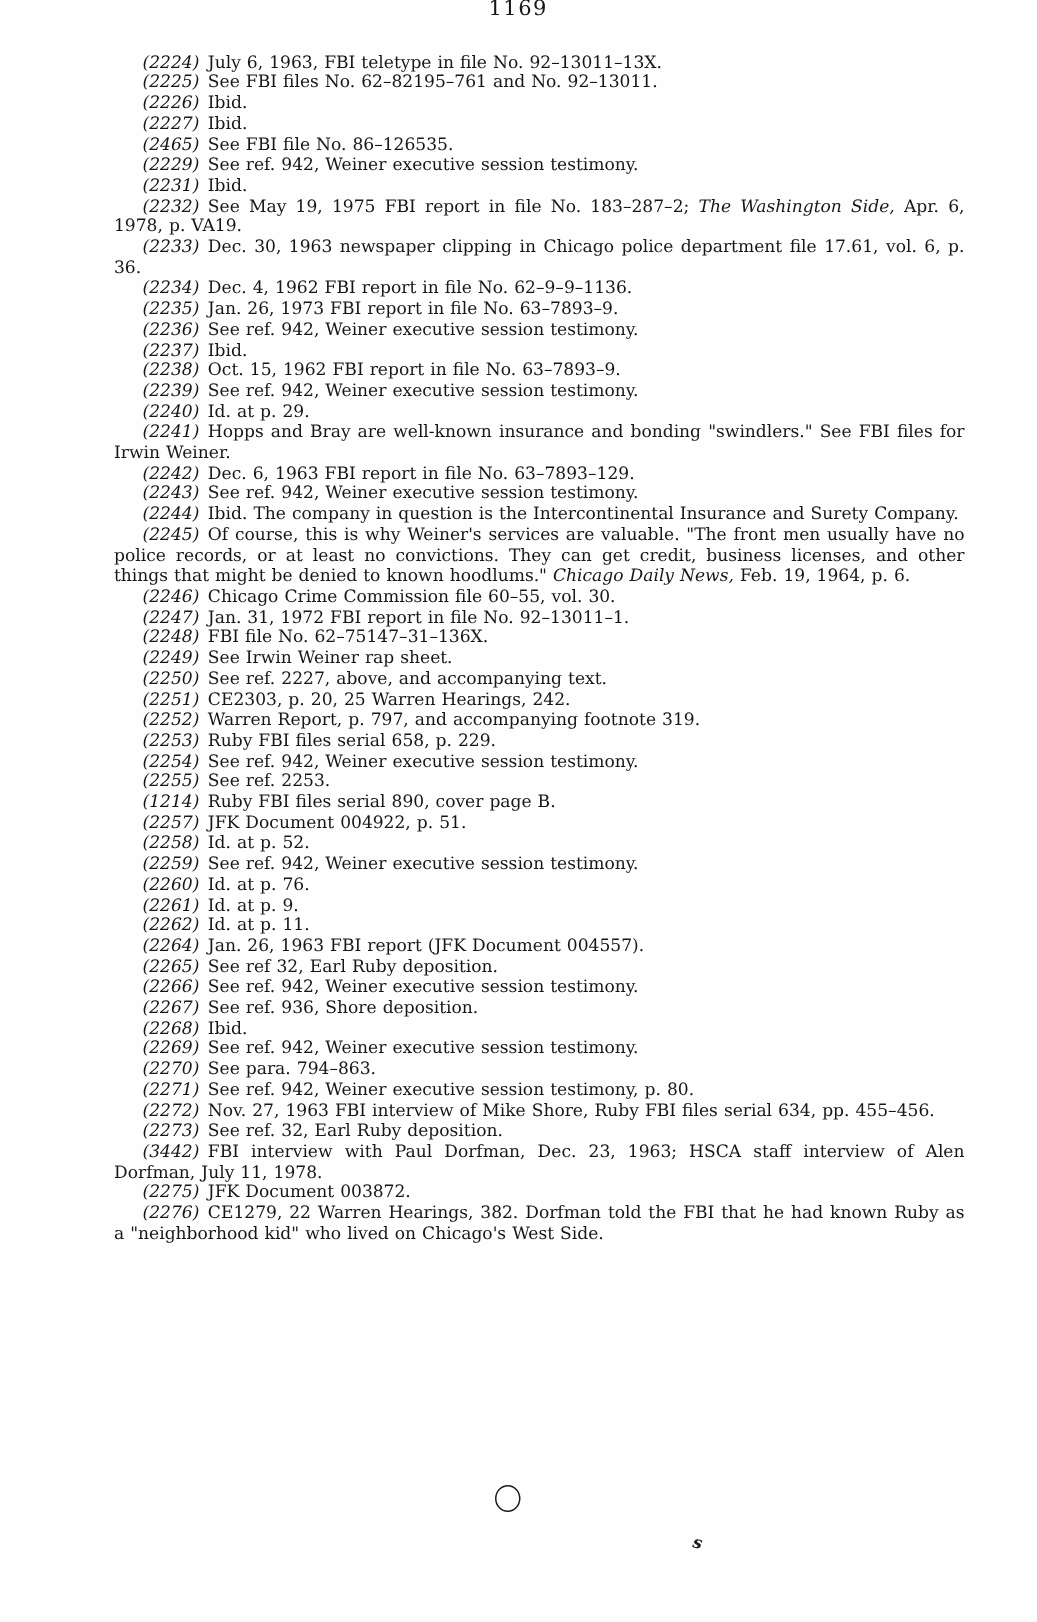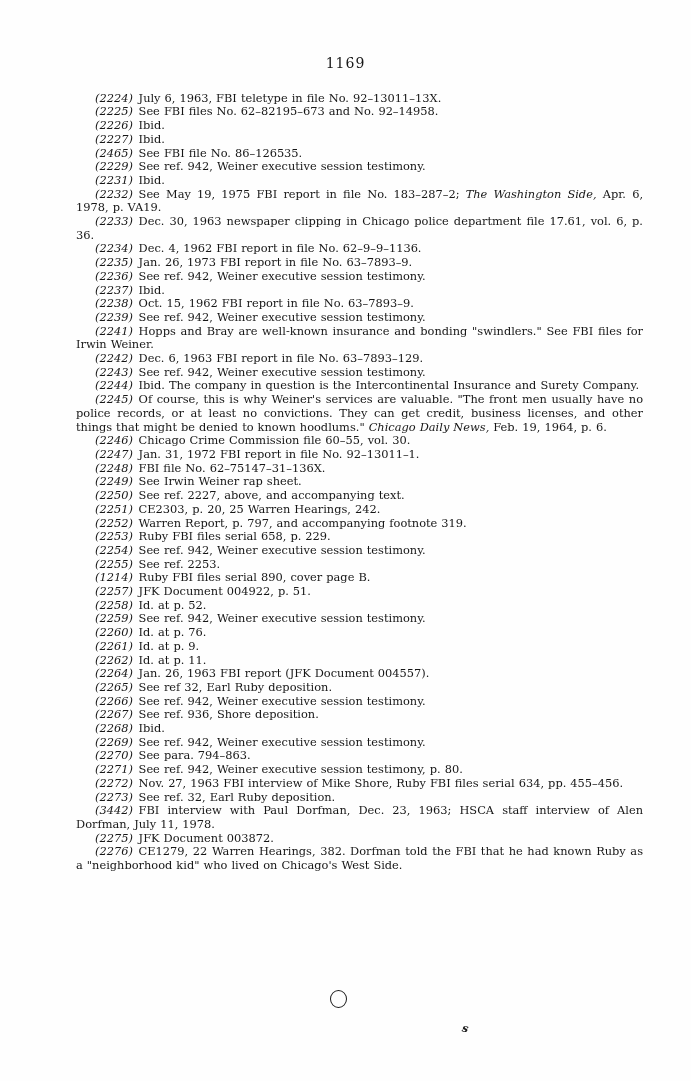--- a/index.html
+++ b/index.html
@@ -15,21 +15,20 @@
     color: #161616;
     font-family: "DejaVu Serif", "Liberation Serif", serif;
     font-size: 11.4px;
     line-height: 13.7px;
     overflow: hidden;
   }
   .page-number {
     text-align: center;
     font-size: 14px;
     letter-spacing: 1px;
-    padding-top: 57px;
     margin: 0 0 21px 0;
     font-weight: normal;
   }
   .notes-list {
     margin: 0 48px 0 76px;
   }
   .note {
     margin: 0;
     text-indent: 19px;
     text-align: justify;
@@ -64,34 +63,35 @@
   }
 </style>
 </head>
 <body>
 
 <div class="page">
   <h1 class="page-number">1169</h1>
 
   <div class="notes-list">
       <p class="note"><span class="note-num">(2224) </span><span>July 6, 1963, FBI teletype in file No. 92–13011–13X.</span></p>
-      <p class="note"><span class="note-num">(2225) </span><span>See FBI files No. 62–82195–673 and No. 92–14958.</span></p>
+      <p class="note"><span class="note-num">(2225) </span><span>See FBI files No. 62–82195–761 and No. 92–13011.</span></p>
       <p class="note"><span class="note-num">(2226) </span><span>Ibid.</span></p>
       <p class="note"><span class="note-num">(2227) </span><span>Ibid.</span></p>
       <p class="note"><span class="note-num">(2465) </span><span>See FBI file No. 86–126535.</span></p>
       <p class="note"><span class="note-num">(2229) </span><span>See ref. 942, Weiner executive session testimony.</span></p>
       <p class="note"><span class="note-num">(2231) </span><span>Ibid.</span></p>
       <p class="note"><span class="note-num">(2232) </span><span>See May 19, 1975 FBI report in file No. 183–287–2; </span><span class="it">The Washington Side,</span><span> Apr. 6, 1978, p. VA19.</span></p>
       <p class="note"><span class="note-num">(2233) </span><span>Dec. 30, 1963 newspaper clipping in Chicago police department file 17.61, vol. 6, p. 36.</span></p>
       <p class="note"><span class="note-num">(2234) </span><span>Dec. 4, 1962 FBI report in file No. 62–9–9–1136.</span></p>
       <p class="note"><span class="note-num">(2235) </span><span>Jan. 26, 1973 FBI report in file No. 63–7893–9.</span></p>
       <p class="note"><span class="note-num">(2236) </span><span>See ref. 942, Weiner executive session testimony.</span></p>
       <p class="note"><span class="note-num">(2237) </span><span>Ibid.</span></p>
       <p class="note"><span class="note-num">(2238) </span><span>Oct. 15, 1962 FBI report in file No. 63–7893–9.</span></p>
       <p class="note"><span class="note-num">(2239) </span><span>See ref. 942, Weiner executive session testimony.</span></p>
+      <p class="note"><span class="note-num">(2240) </span><span>Id. at p. 29.</span></p>
       <p class="note"><span class="note-num">(2241) </span><span>Hopps and Bray are well-known insurance and bonding "swindlers." See FBI files for Irwin Weiner.</span></p>
       <p class="note"><span class="note-num">(2242) </span><span>Dec. 6, 1963 FBI report in file No. 63–7893–129.</span></p>
       <p class="note"><span class="note-num">(2243) </span><span>See ref. 942, Weiner executive session testimony.</span></p>
       <p class="note"><span class="note-num">(2244) </span><span>Ibid. The company in question is the Intercontinental Insurance and Surety Company.</span></p>
       <p class="note"><span class="note-num">(2245) </span><span>Of course, this is why Weiner's services are valuable. "The front men usually have no police records, or at least no convictions. They can get credit, business licenses, and other things that might be denied to known hoodlums." </span><span class="it">Chicago Daily News,</span><span> Feb. 19, 1964, p. 6.</span></p>
       <p class="note"><span class="note-num">(2246) </span><span>Chicago Crime Commission file 60–55, vol. 30.</span></p>
       <p class="note"><span class="note-num">(2247) </span><span>Jan. 31, 1972 FBI report in file No. 92–13011–1.</span></p>
       <p class="note"><span class="note-num">(2248) </span><span>FBI file No. 62–75147–31–136X.</span></p>
       <p class="note"><span class="note-num">(2249) </span><span>See Irwin Weiner rap sheet.</span></p>
       <p class="note"><span class="note-num">(2250) </span><span>See ref. 2227, above, and accompanying text.</span></p>

